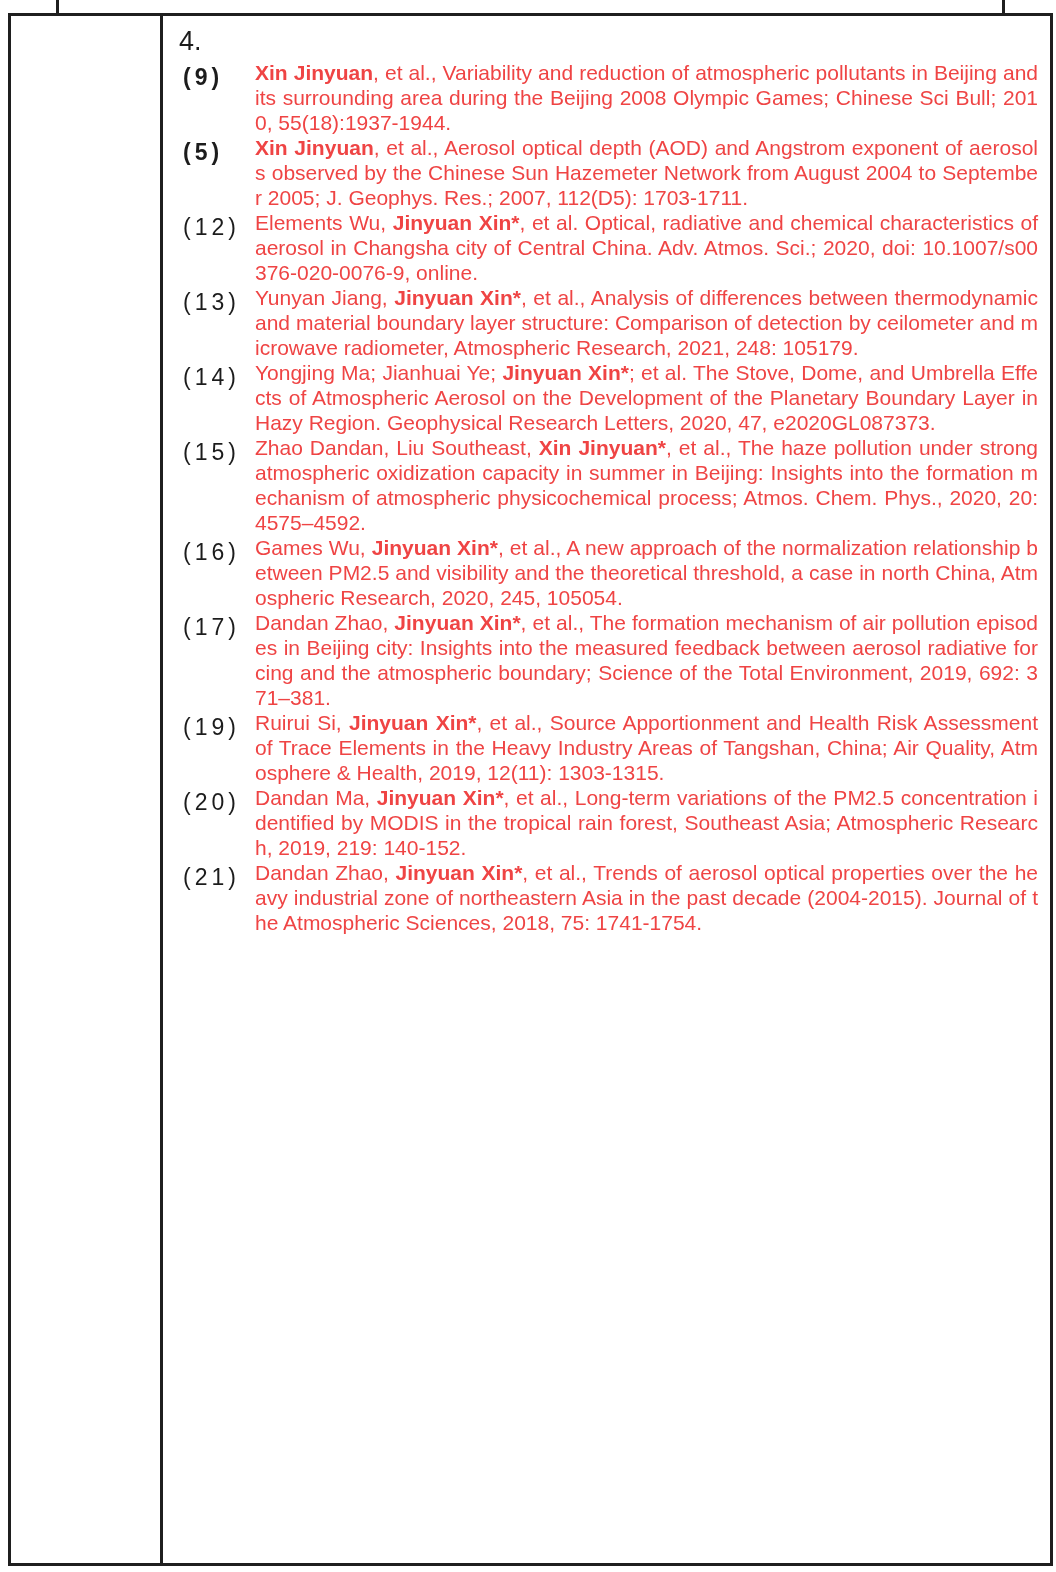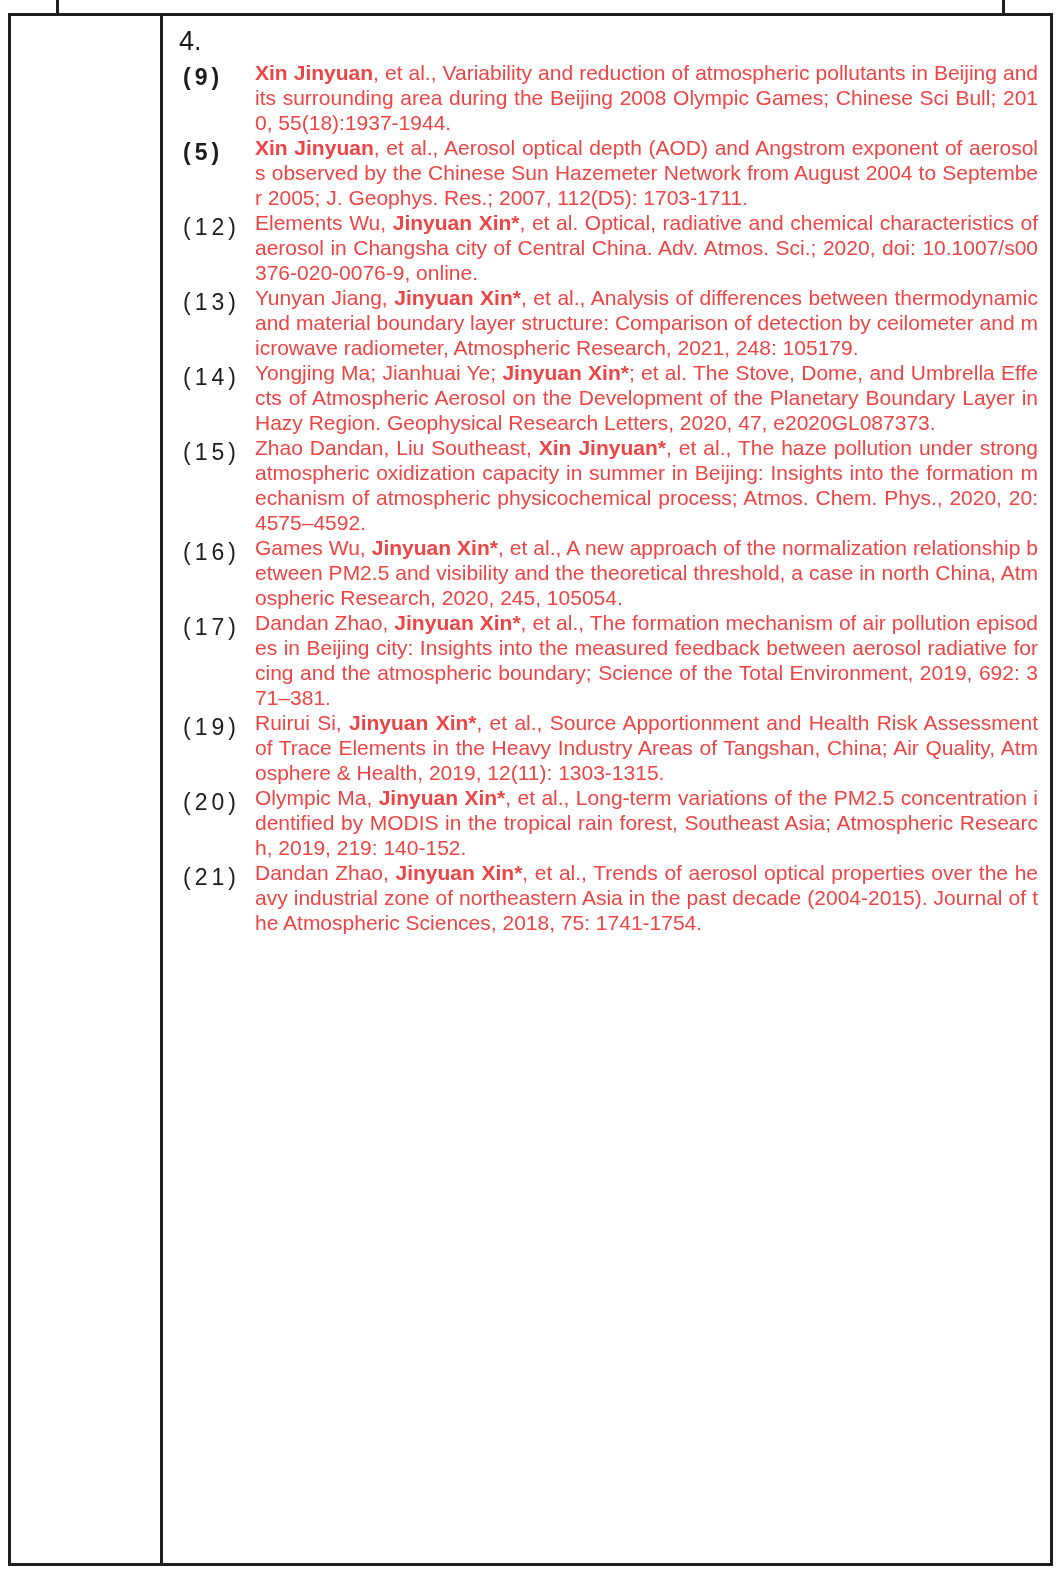--- a/index.html
+++ b/index.html
@@ -137,21 +137,21 @@
   </div>
 
 
   <div class="ref-row">
     <div class="ref-num">(19)</div>
     <div class="ref-text"><span>Ruirui Si, </span><b>Jinyuan Xin*</b><span>, et al., Source Apportionment and Health Risk Assessment of Trace Elements in the Heavy Industry Areas of Tangshan, China; Air Quality, Atmosphere &amp; Health, 2019, 12(11): 1303-1315.</span></div>
   </div>
 
   <div class="ref-row">
     <div class="ref-num">(20)</div>
-    <div class="ref-text"><span>Olympic Ma, </span><b>Jinyuan Xin*</b><span>, et al., Long-term variations of the PM2.5 concentration identified by MODIS in the tropical rain forest, Southeast Asia; Atmospheric Research, 2019, 219: 140-152.</span></div>
+    <div class="ref-text"><span>Dandan Ma, </span><b>Jinyuan Xin*</b><span>, et al., Long-term variations of the PM2.5 concentration identified by MODIS in the tropical rain forest, Southeast Asia; Atmospheric Research, 2019, 219: 140-152.</span></div>
   </div>
 
   <div class="ref-row">
     <div class="ref-num">(21)</div>
     <div class="ref-text"><span>Dandan Zhao, </span><b>Jinyuan Xin*</b><span>, et al., Trends of aerosol optical properties over the heavy industrial zone of northeastern Asia in the past decade (2004-2015). Journal of the Atmospheric Sciences, 2018, 75: 1741-1754.</span></div>
   </div>
 </div>
     </div>
   </div>
 

